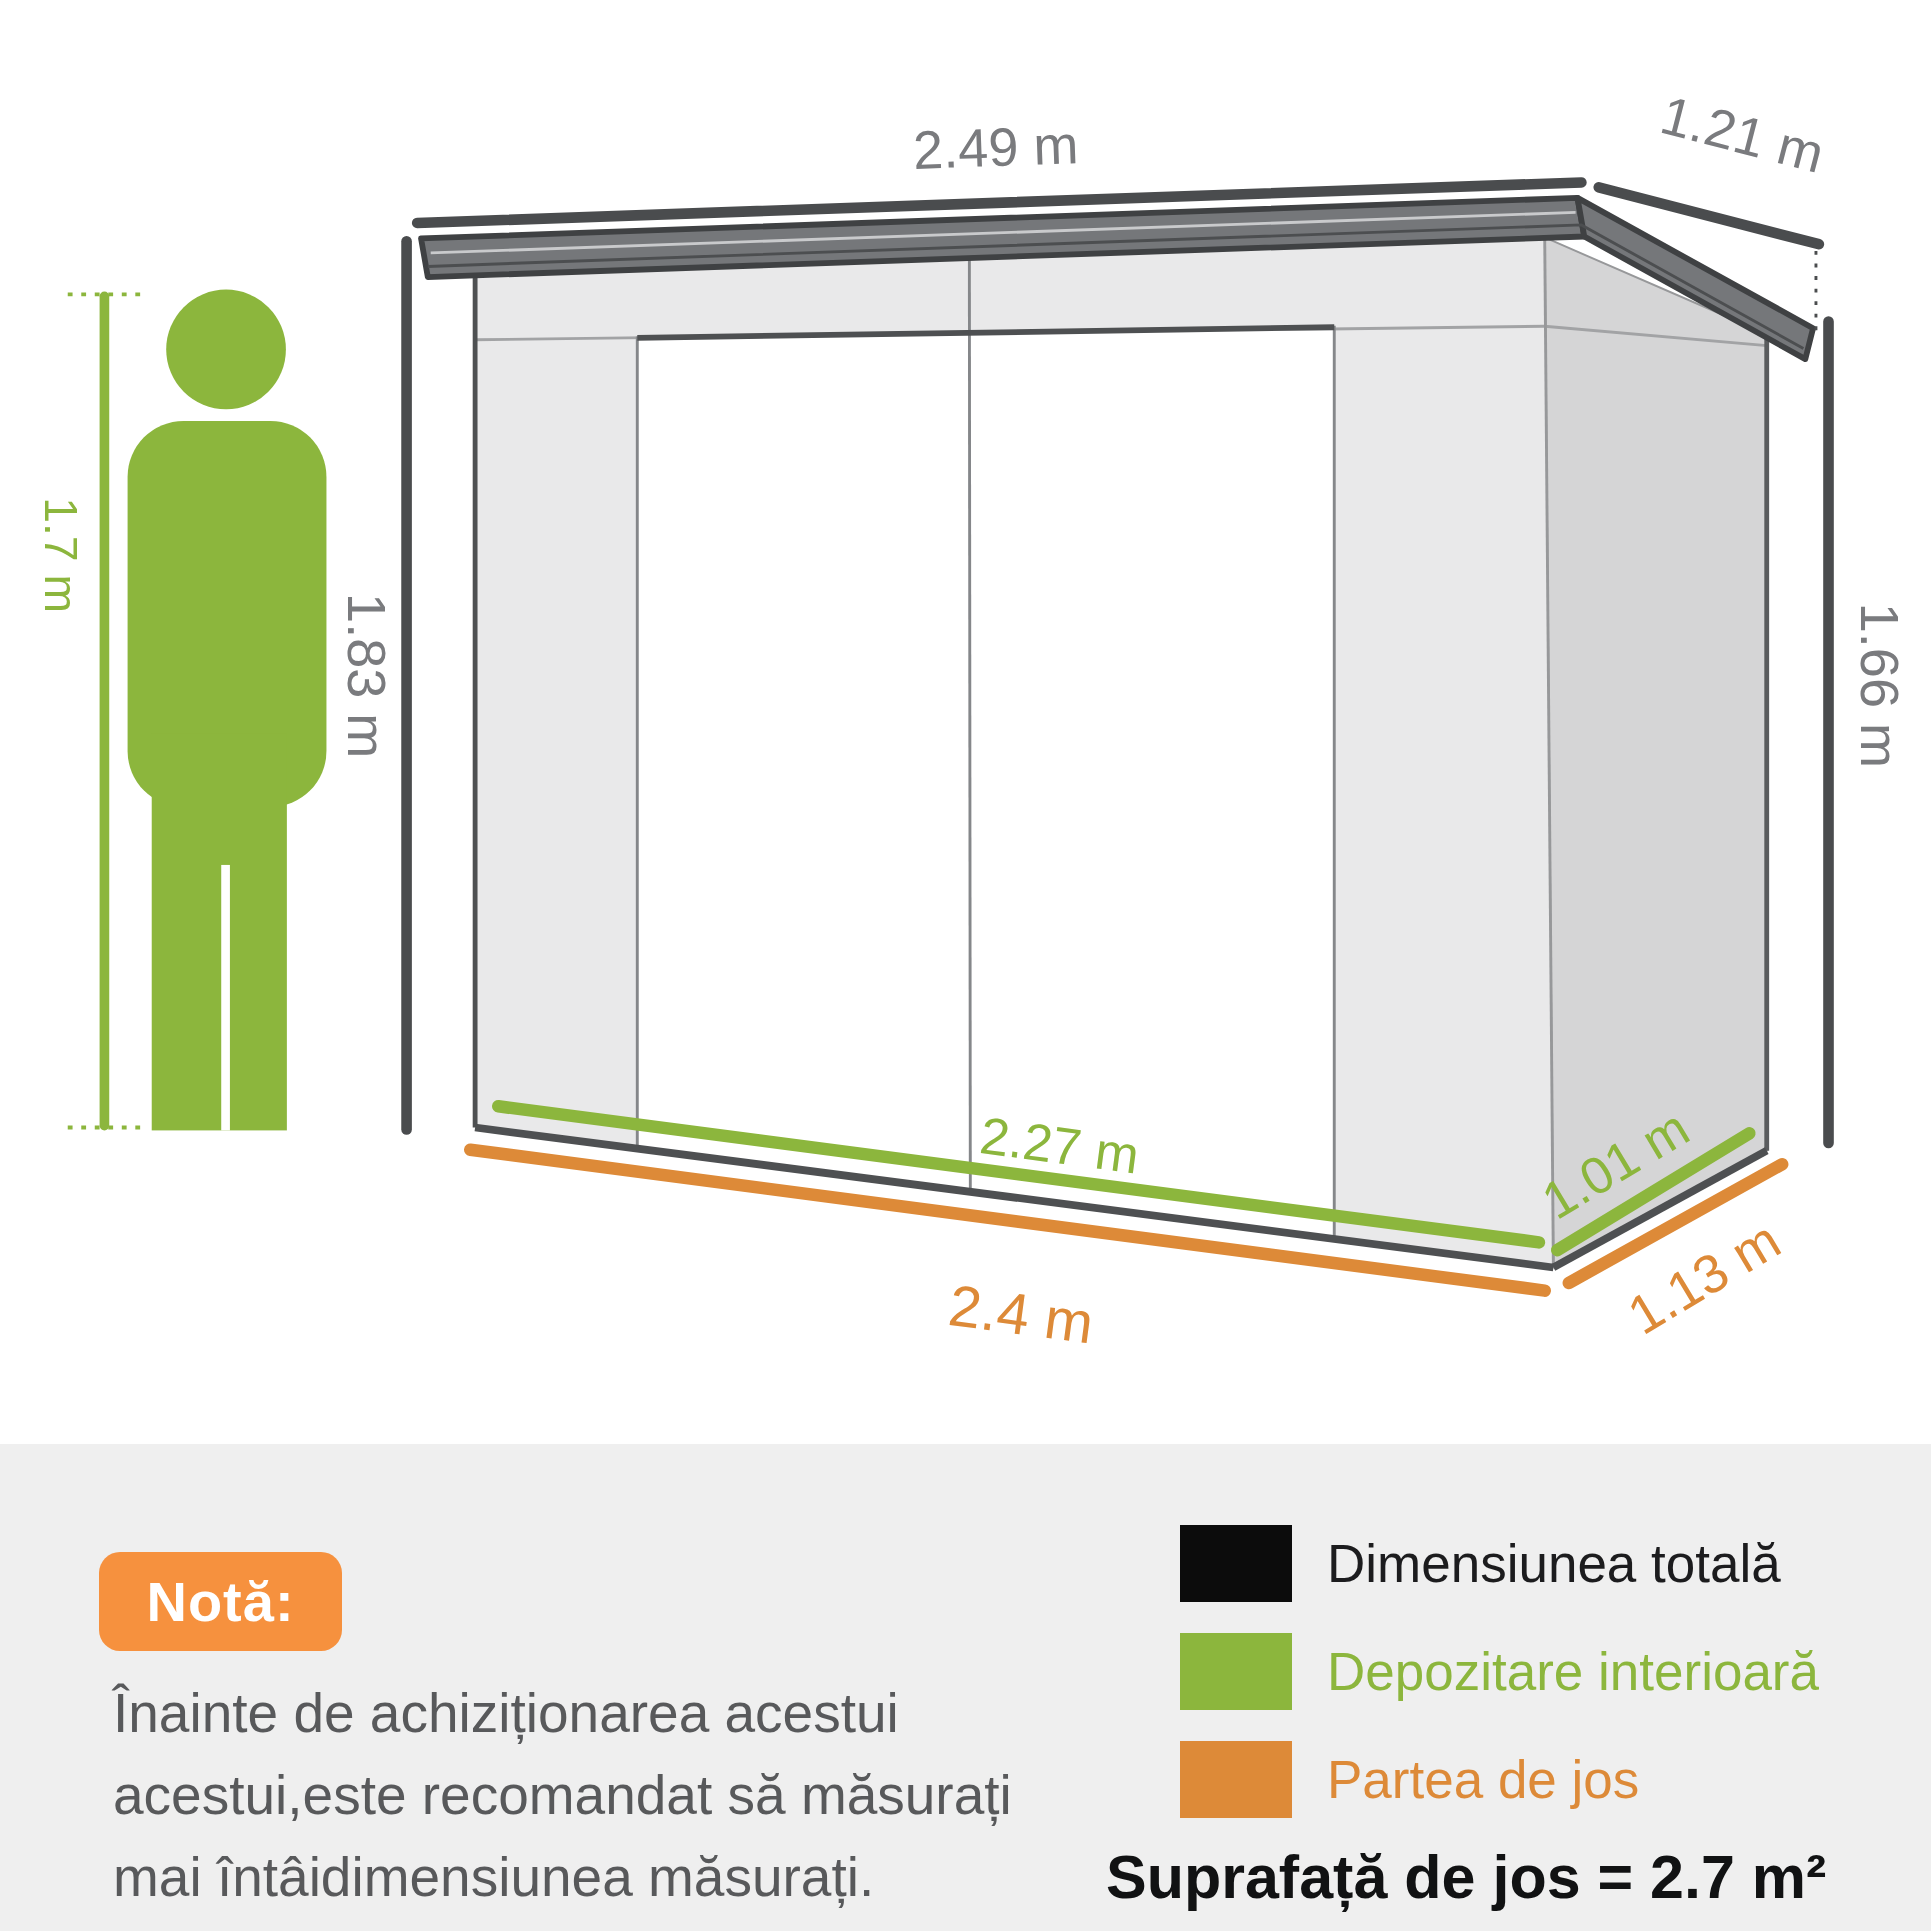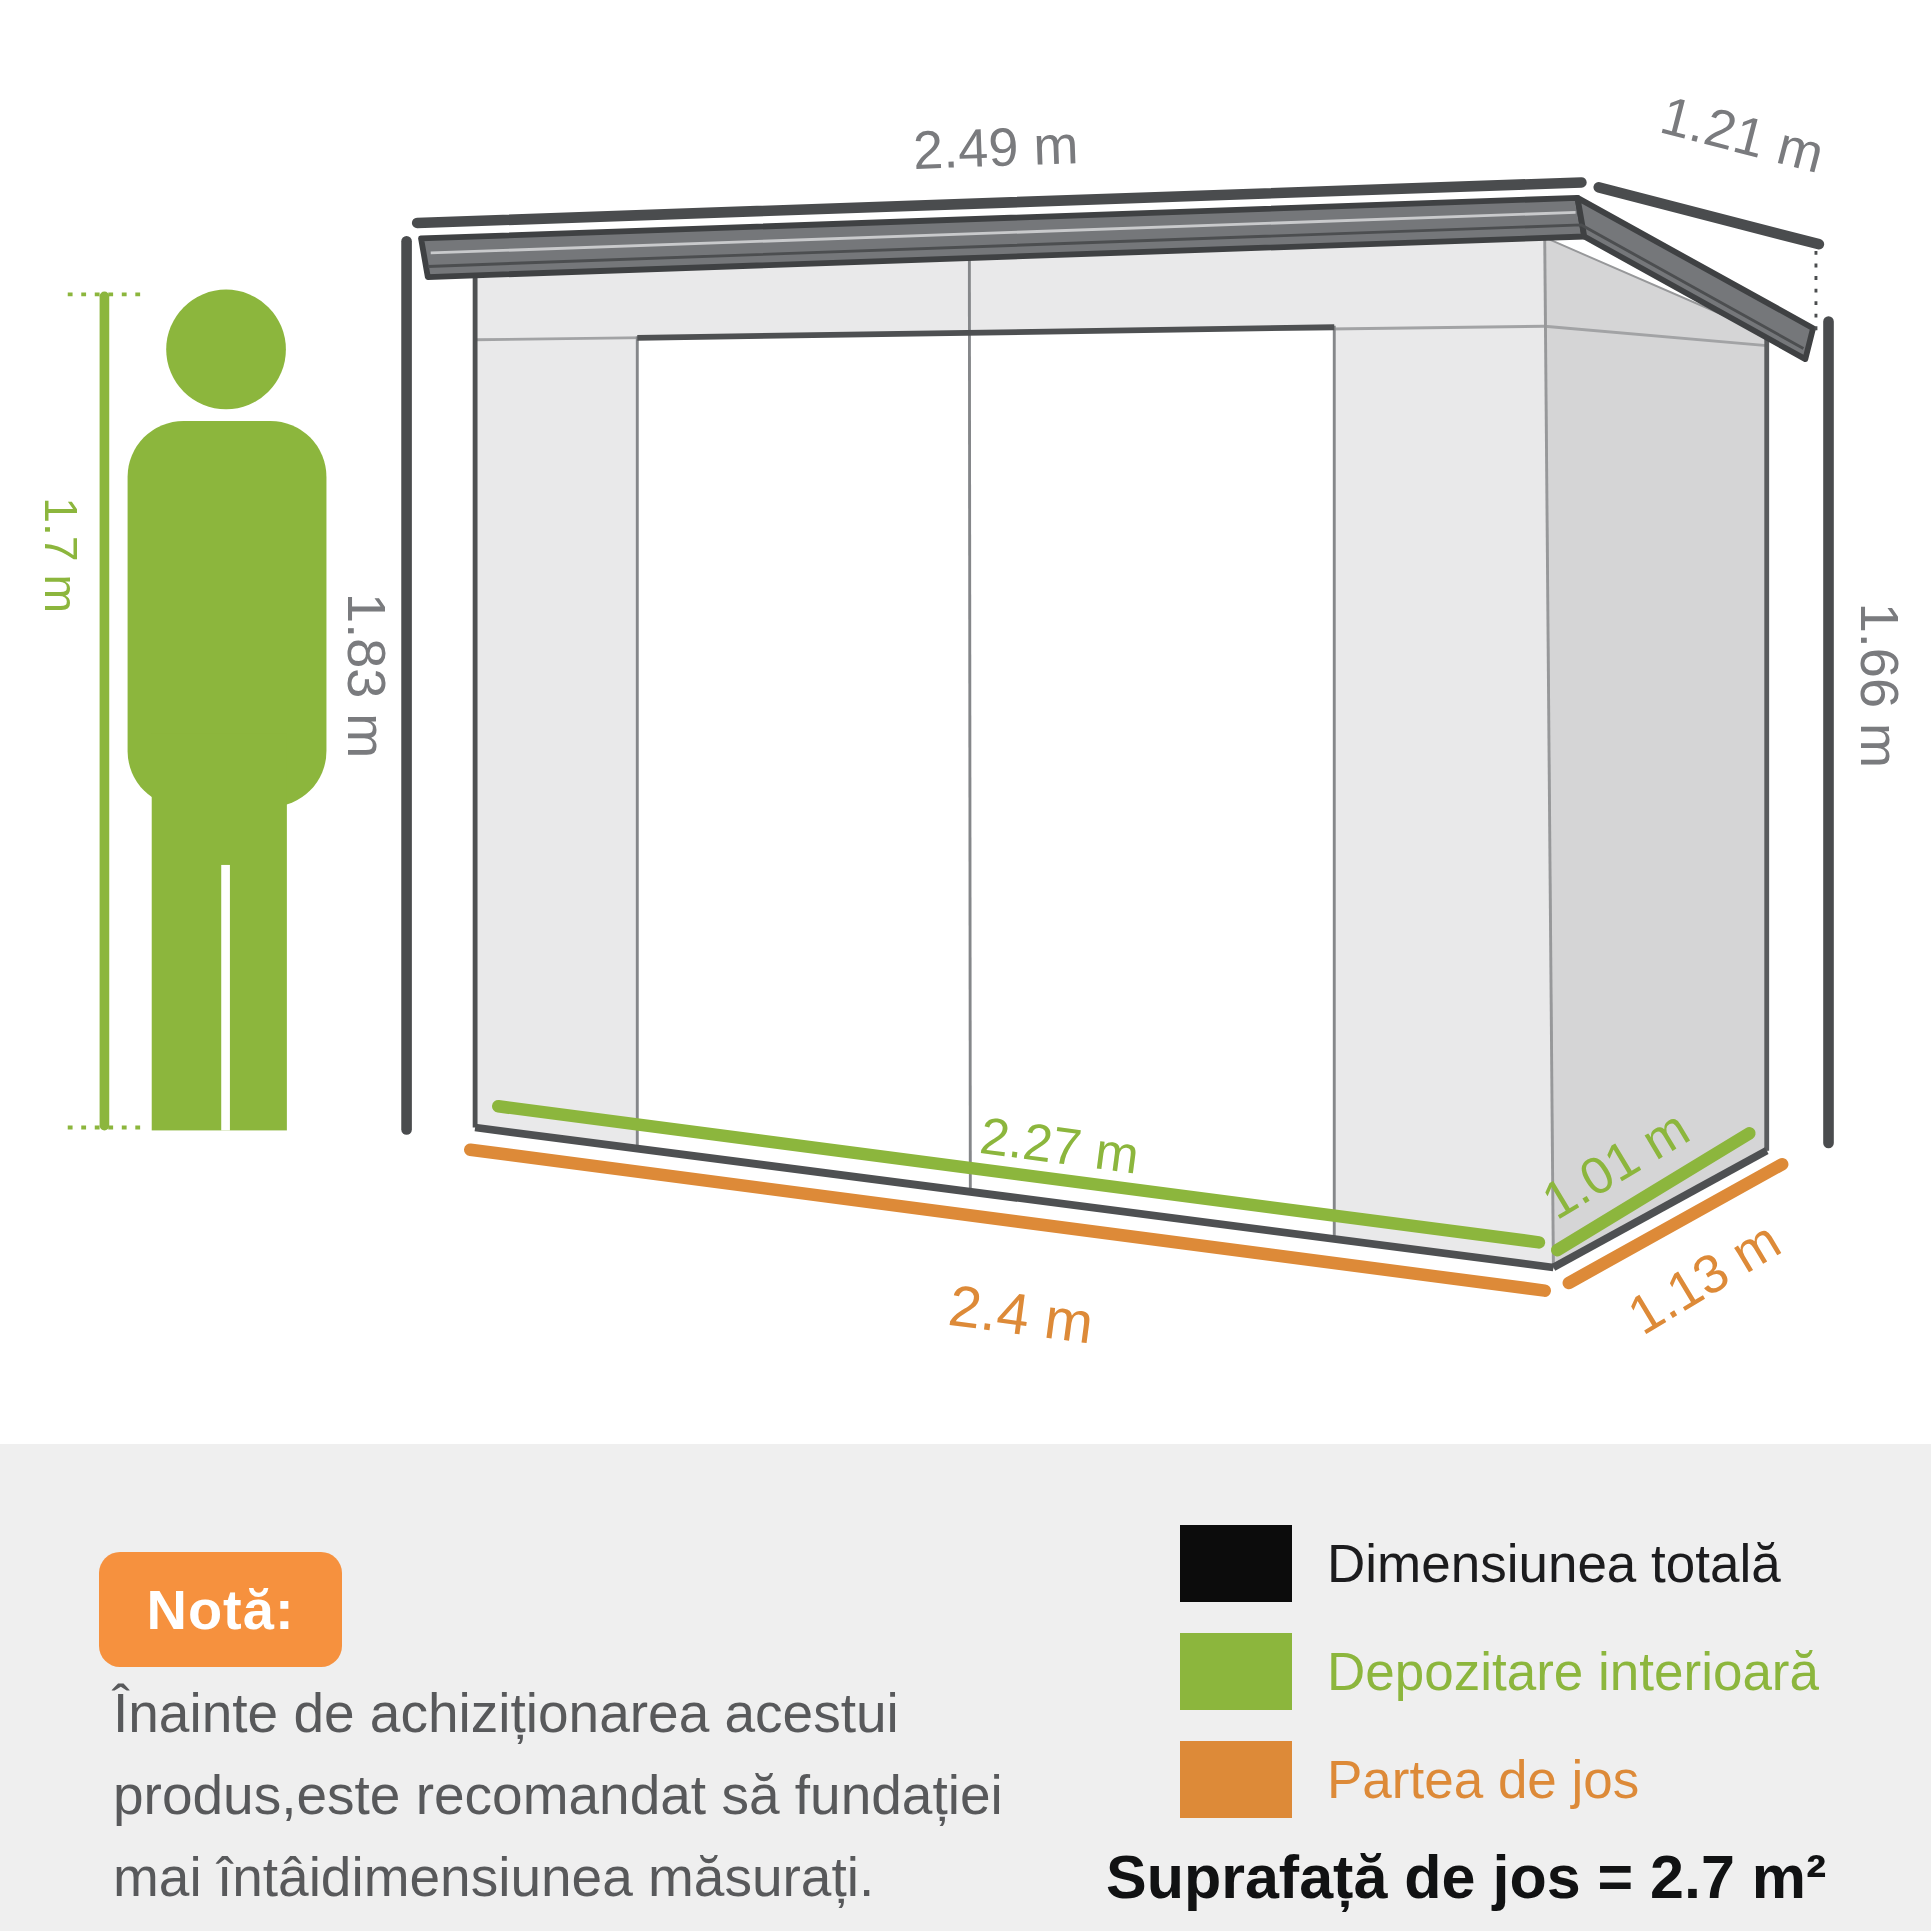--- a/index.html
+++ b/index.html
@@ -5,21 +5,21 @@
   html,body{margin:0;padding:0;background:#ffffff;}
   #app{position:relative;width:1931px;height:1931px;background:#ffffff;overflow:hidden;
        font-family:"Liberation Sans",sans-serif;}
   svg text{font-family:"Liberation Sans",sans-serif;}
   .dim-label{fill:#7a7b7e;font-size:56px;}
   .dim-label-green{fill:#8cb63d;font-size:54px;}
   .dim-label-orange{fill:#dd8a38;font-size:56px;}
 
   
   .panel{position:absolute;left:0;top:1444px;width:1931px;height:487px;background:#efefef;}
-  .note-badge{position:absolute;left:99px;top:108px;width:243px;height:115px;
+  .note-badge{position:absolute;left:99px;top:108px;width:243px;height:99px;
       background:#f6913e;border-radius:21px;display:flex;align-items:center;justify-content:center;}
   .note-badge span{color:#ffffff;font-size:56px;font-weight:bold;letter-spacing:1px;}
   .note-text{position:absolute;left:113px;top:228px;width:1043px;color:#58595b;
       font-size:55px;line-height:82px;font-weight:400;}
   .legend{position:absolute;left:1180px;top:81px;width:734px;}
   .legend-row{display:flex;align-items:center;height:77px;margin-bottom:31px;}
   .swatch{width:112px;height:77px;flex:0 0 112px;margin-right:35px;}
   .sw-black{background:#0c0c0c;}
   .sw-orange{background:#dd8a38;}
   .sw-green{background:#8cb63d;}
@@ -105,21 +105,21 @@
 
   
   <div class="panel">
 
     <div class="note-badge">
       <span>Notă:</span>
     </div>
 
     <div class="note-text">
       <div>Înainte de achiziționarea acestui</div>
-      <div>produs,este recomandat să fundației</div>
+      <div>acestui,este recomandat să măsurați</div>
       <div>mai întâidimensiunea măsurați.</div>
     </div>
 
     <div class="legend">
       <div class="legend-row">
         <div class="swatch sw-black"></div>
         <div class="legend-label lbl-black">Dimensiunea totală</div>
       </div>
       <div class="legend-row">
         <div class="swatch sw-green"></div>

